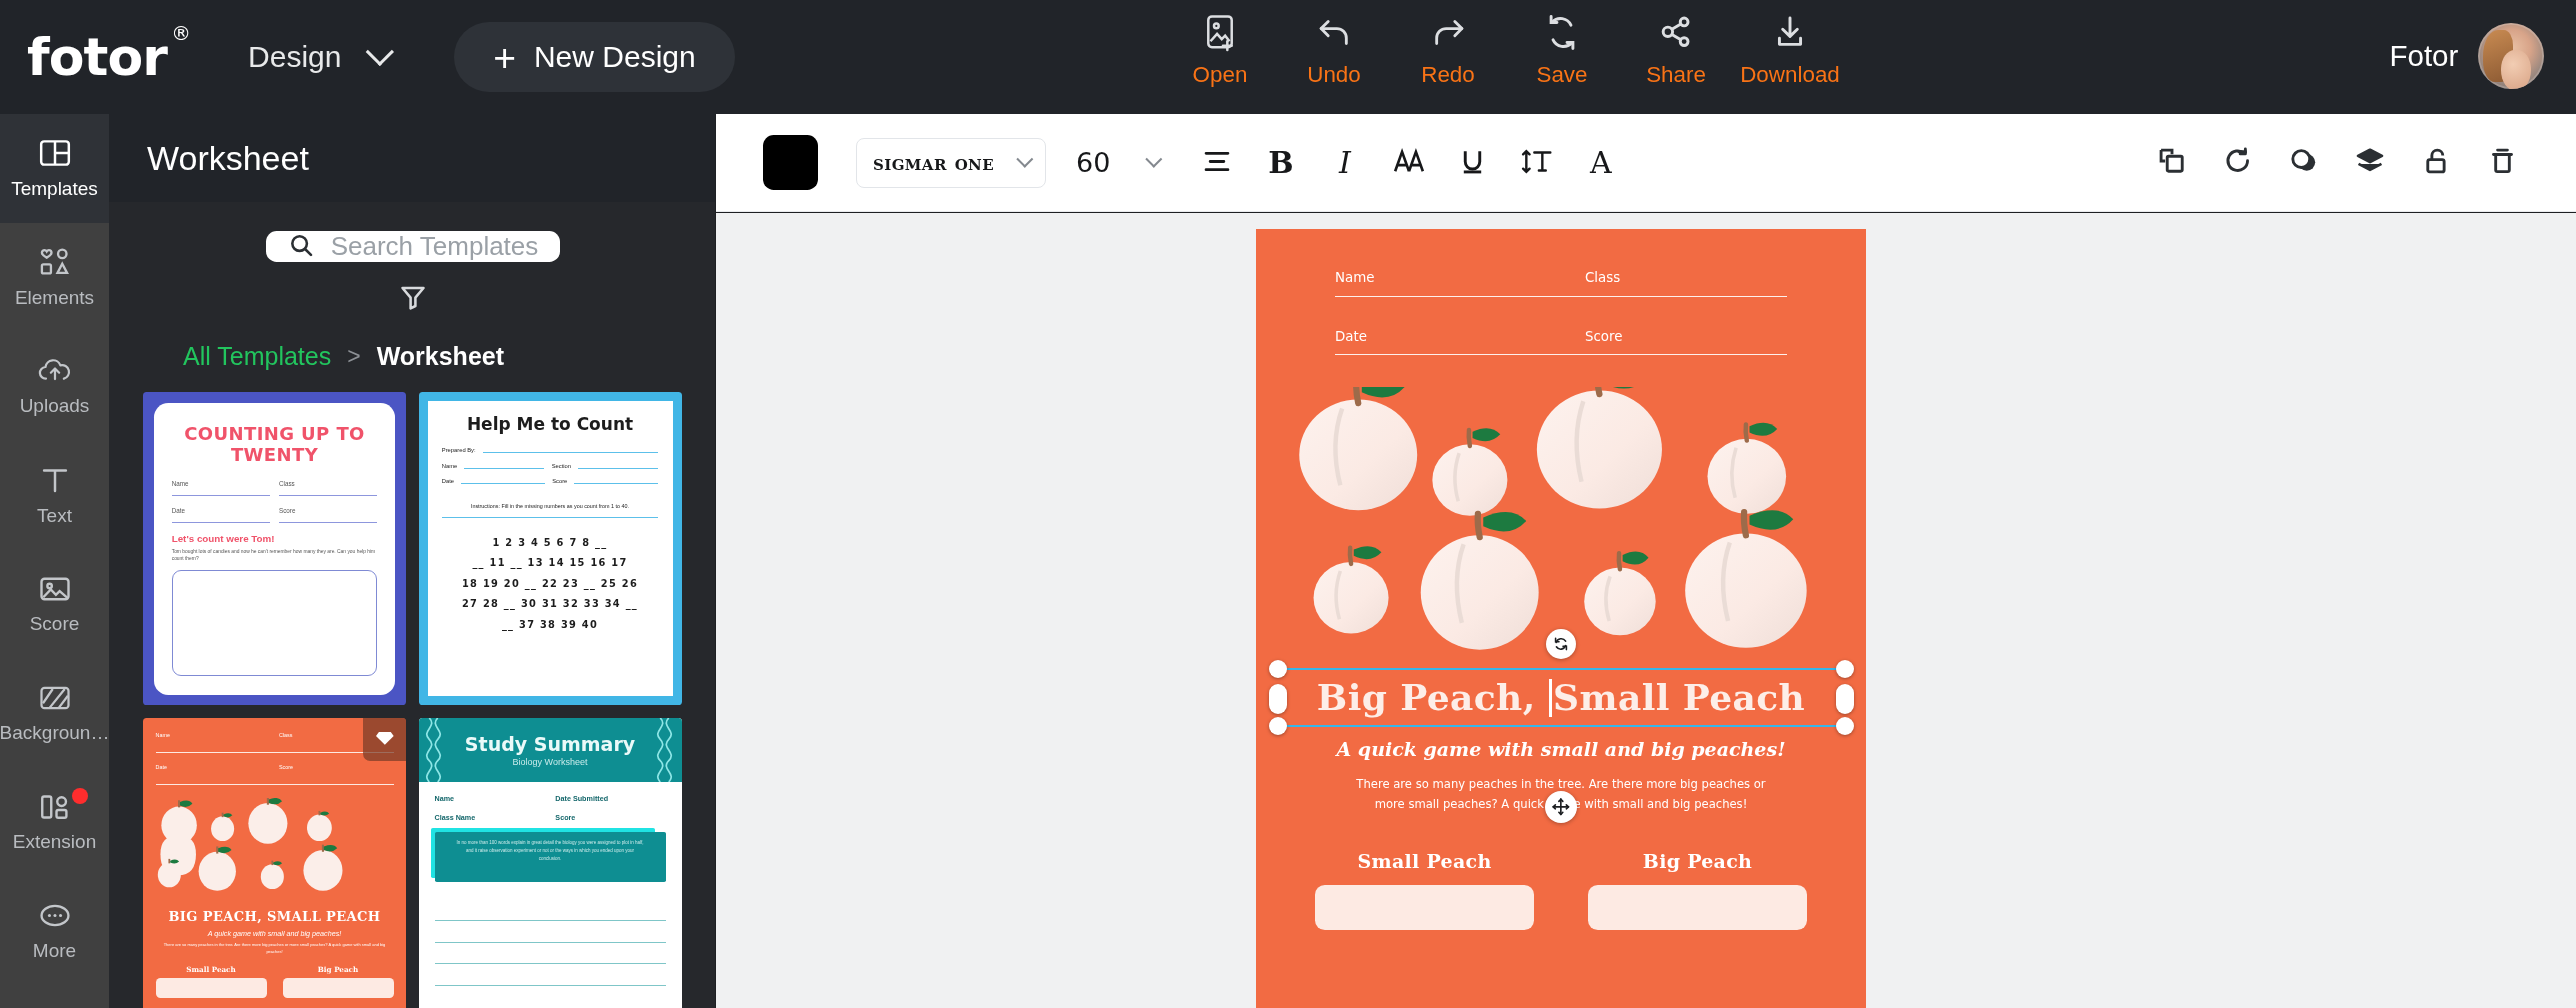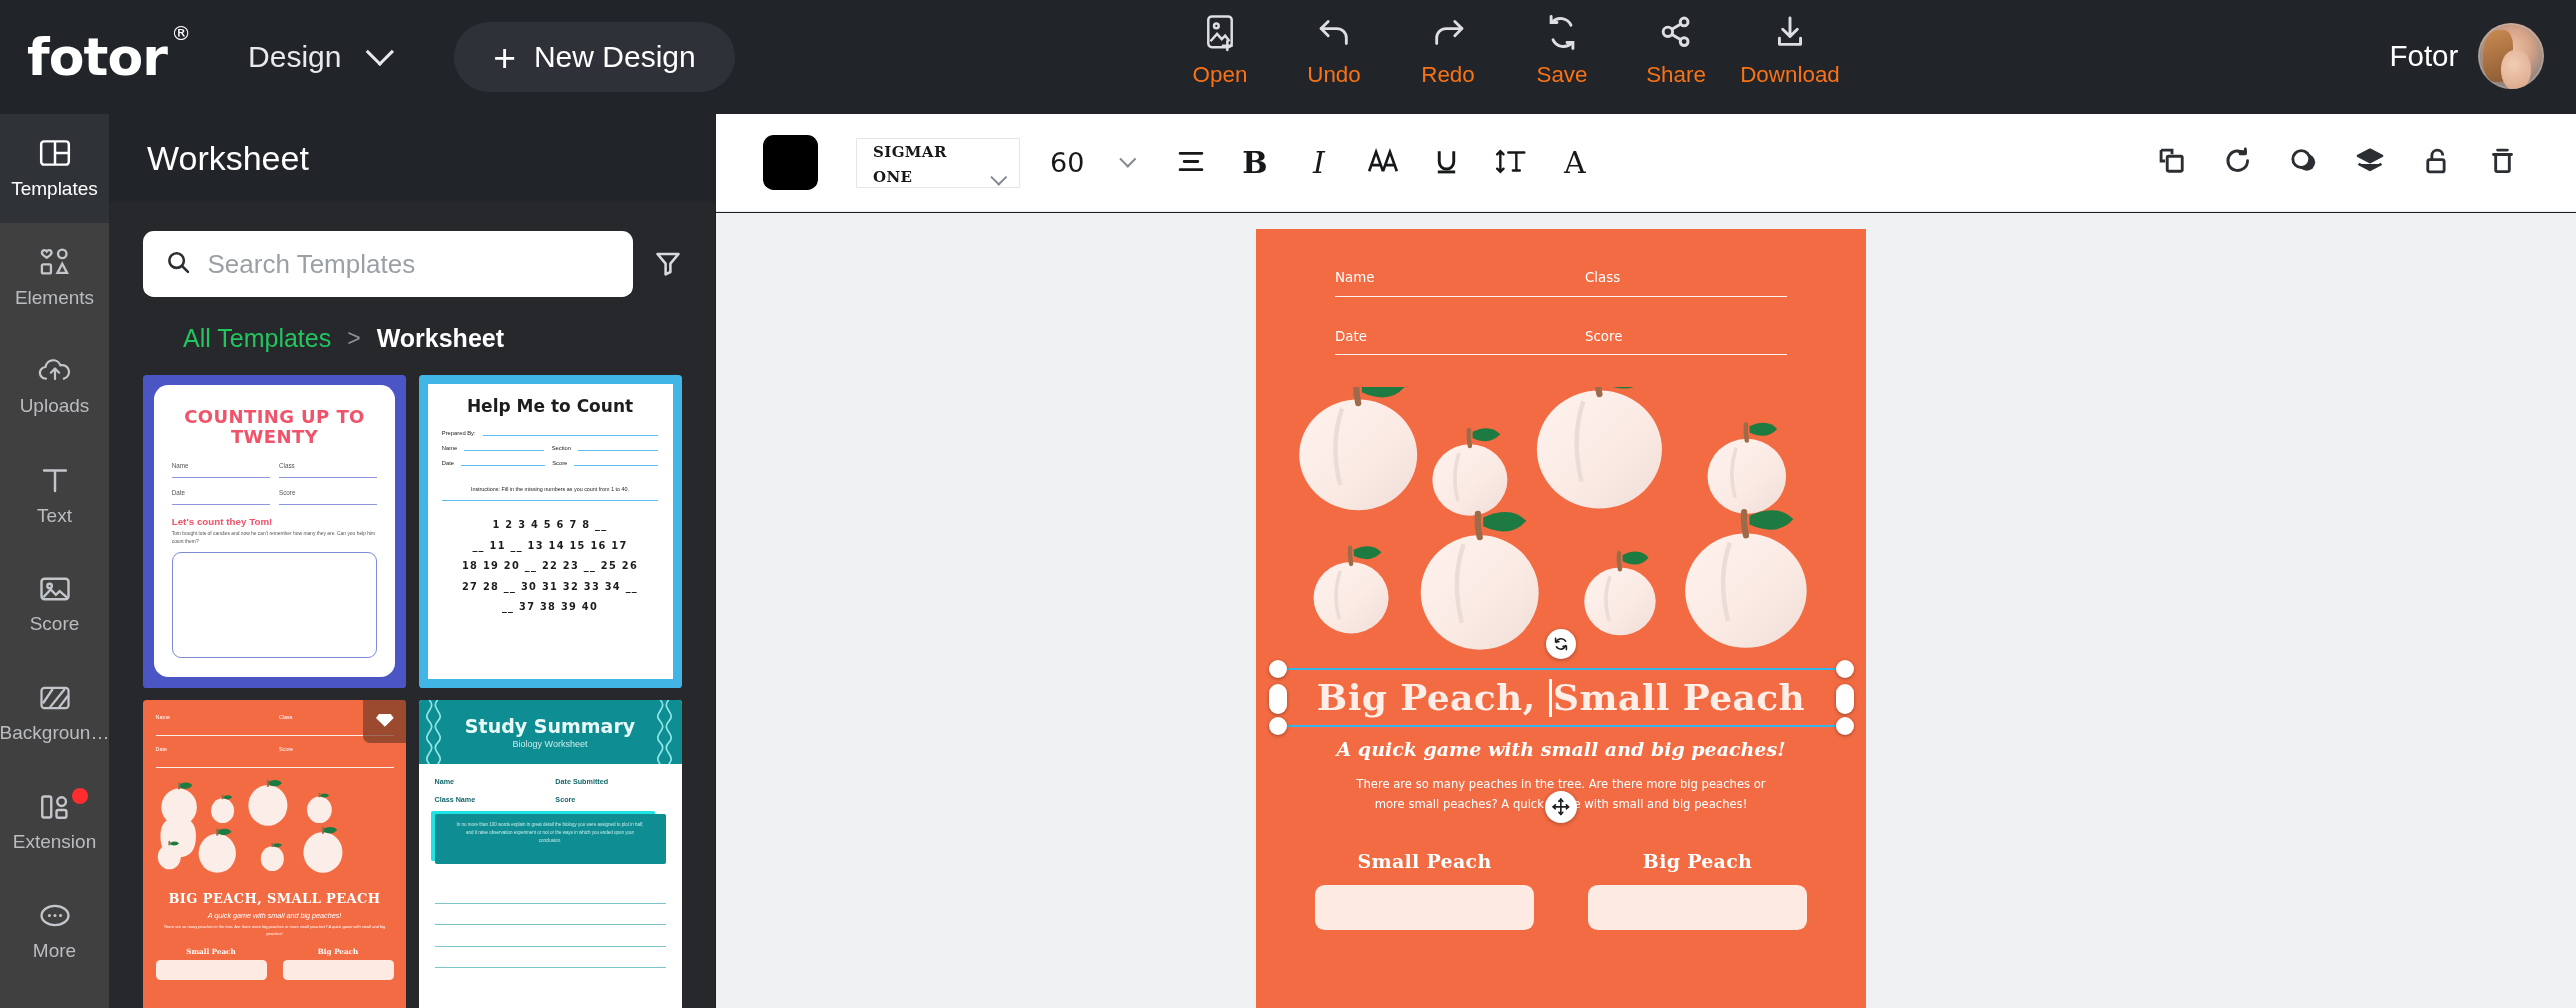--- a/index.html
+++ b/index.html
@@ -103,20 +103,21 @@
     background: #26282c;
   }
   .panel-head {
     height: 88px; background: #212429;
     display: flex; align-items: center; padding-left: 38px;
   }
   .panel-title { color: #fff; font-size: 34px; font-weight: 400; }
   .search-row {
     display: flex; align-items: center; gap: 19.7px;
     padding: 29px 32px 0 34px;
+    flex-direction: column;
   }
   .search-box {
     flex: 1; height: 66px; background: #fff; border-radius: 10.7px;
     display: flex; align-items: center; gap: 16px; padding: 0 21.5px;
   }
   .search-ph { color: #9aa0a6; font-size: 26px; }
   .filter-btn { cursor: pointer; display:flex; align-items:center; }
   .breadcrumb {
     padding: 27px 0 0 36px;
     display: flex; align-items: center; gap: 16px;
@@ -207,23 +208,23 @@
     width: 1860px; height: 98px;
     background: #fff;
     display: flex; align-items: center;
     border-bottom: 0.9px solid #e9ebee;
   }
   .color-swatch {
     margin-left: 47px; width: 55px; height: 55px;
     background: #000; border-radius: 10.7px; cursor: pointer;
   }
   .font-select {
-    margin-left: 38px; width: 164px; height: 50px;
-    border: 0.9px solid #e2e5e9; border-radius: 1px;
-    display: flex; align-items: flex-end; justify-content: space-between;
+    margin-left: 38px; width: 190px; height: 50px;
+    border: 0.9px solid #e2e5e9; border-radius: 8px;
+    display: flex; align-items: center; justify-content: space-between;
     padding: 0 14.3px 0 16px; cursor: pointer;
   }
   .font-name {
     font-family: "DejaVu Serif", serif; font-weight: 700;
     font-size: 21.5px; color: #17181a;
     font-variant: small-caps; text-transform: lowercase;
     letter-spacing: 0.4px;
   }
   .chev-sm { width:11.6px; height:11.6px; border-right:2.3px solid #84898f;
     border-bottom:2.3px solid #84898f; transform: rotate(45deg) translate(-2.7px,-2.7px); }
@@ -547,21 +548,21 @@
             <div class="fl">
                 <div class="lb">Date</div>
                 <div class="ln"></div>
               </div>
             <div class="fl">
                 <div class="lb">Score</div>
                 <div class="ln"></div>
               </div>
           </div>
         </div>
-        <div class="sub">Let's count they Tom!</div>
+        <div class="sub">Let's count were Tom!</div>
         <div class="p">Tom bought lots of candies and now he can't remember how many they are. Can you help him count them?</div>
         <div class="box"></div>
       </div>
     </div>
 
     <div class="thumb t2">
       <div class="card">
         <div class="h">Help Me to Count</div>
         <div class="r">
             <span>Prepared By:</span>

